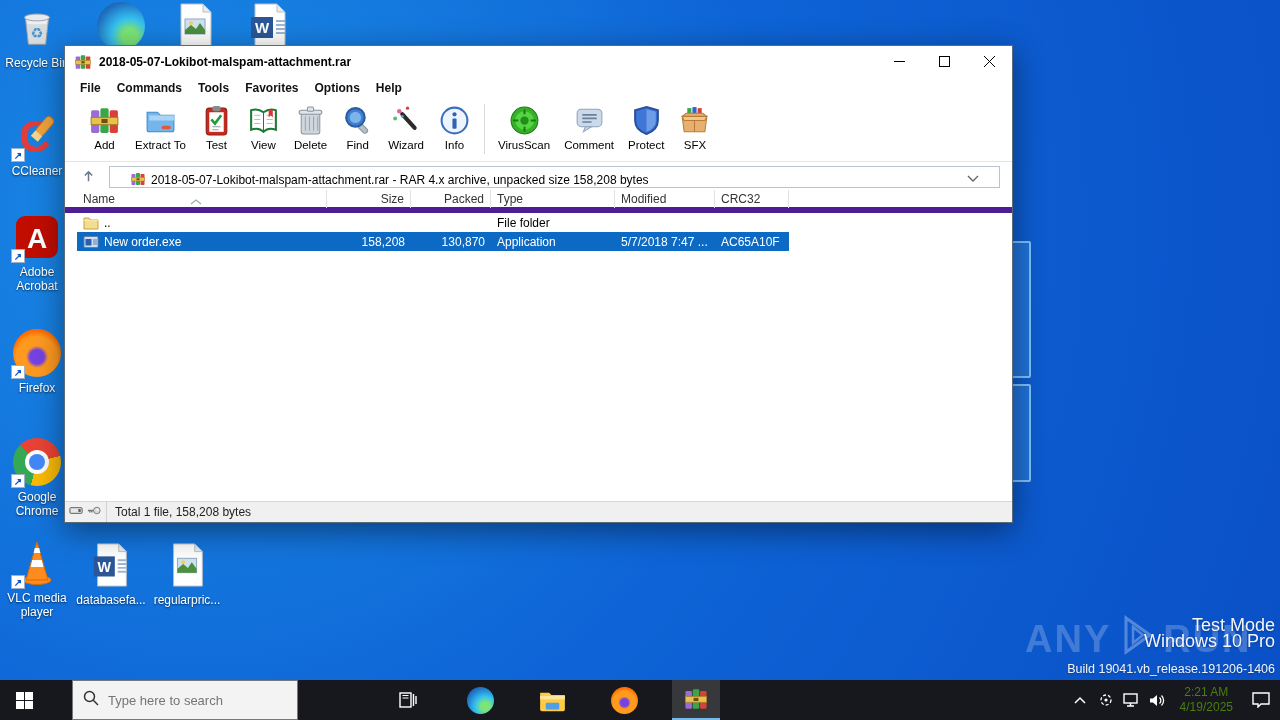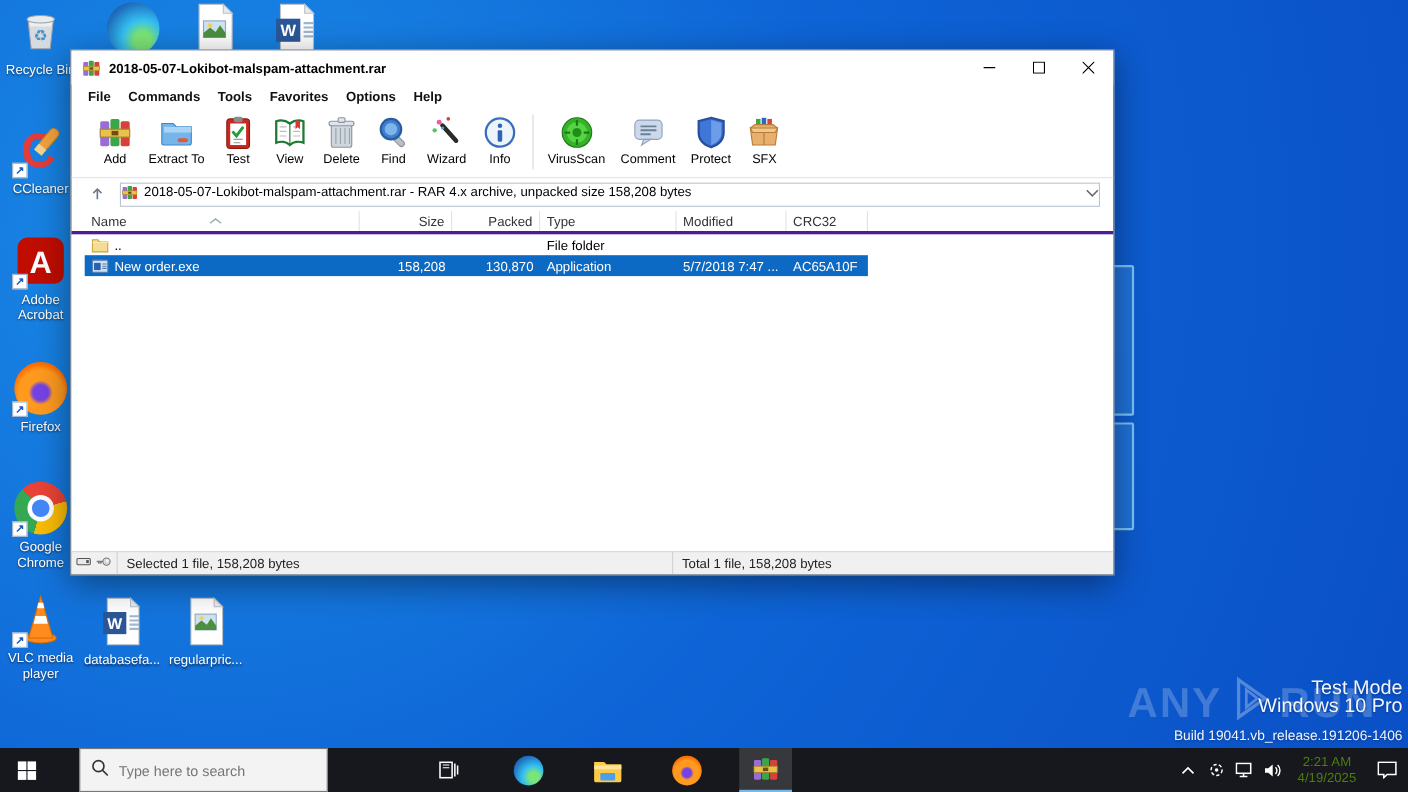--- a/index.html
+++ b/index.html
@@ -29,24 +29,24 @@
   .caption-btn { width:45px; height:31px; display:flex; align-items:center; justify-content:center; }
   .menubar { height:22px; display:flex; align-items:center; padding-left:7px; flex:0 0 auto; }
   .menubar .mi { font-size:12px; color:#111; padding:2px 8px;font-weight:bold; }
   .toolbar { height:63px; display:flex; align-items:flex-start; padding:3px 0 0 16px; border-bottom:1px solid #e4e4e4; flex:0 0 auto; }
   .tbtn { display:flex; flex-direction:column; align-items:center; padding:2px 7px; min-width:44px; }
   .tbtn .ticon { width:33px; height:33px; }
   .tbtn .tlabel { font-size:11.5px; color:#000; margin-top:2px; white-space:nowrap; }
   .tsep { width:1px; height:50px; background:#d9d9d9; margin:2px 6px 0 6px; }
   .addrrow { height:29px; display:flex; align-items:center; padding:0 12px 0 10px; flex:0 0 auto; }
   .upbtn { width:26px; height:22px; display:flex; align-items:center; justify-content:center; margin-right:8px; }
-  .combo { flex:1; height:22px; border:1px solid #b8c4d0; display:flex; align-items:flex-start; padding:0 0; background:#fff; }
+  .combo { flex:1; height:22px; border:1px solid #b8c4d0; display:flex; align-items:flex-end; padding:0 20px; background:#fff; }
   .combo .ci { width:16px; height:16px; margin-right:5px; flex:0 0 auto; }
   .combo .ct { font-size:12px; color:#000; flex:1; white-space:nowrap; overflow:hidden; }
-  .lhead { height:22px; display:flex; align-items:center; padding-left:12px; border-bottom:3px solid #4c1d95; position:relative; flex:0 0 auto; }
+  .lhead { height:22px; display:flex; align-items:center; padding-left:12px; border-bottom:6px solid #4c1d95; position:relative; flex:0 0 auto; }
   .hc { font-size:12px; color:#333; border-right:1px solid #e2e2e2; height:18px; display:flex; align-items:center; padding:0 6px; }
   .hc.r { justify-content:flex-end; }
   .sortc { position:absolute; left:125px; top:0px; }
   .lbody { flex:1; overflow:hidden; padding-left:12px; background:#fff; }
   .row { height:19px; display:flex; align-items:center; font-size:12px; color:#000; width:712px; }
   .row .c { padding:0 6px; height:19px; display:flex; align-items:center; white-space:nowrap; overflow:hidden; }
   .row .c.r { justify-content:flex-end; }
   .cw0{width:250px}.cw1{width:84px}.cw2{width:80px}.cw3{width:124px}.cw4{width:100px}.cw5{width:74px}
   .fico { width:16px; height:16px; margin-right:5px; flex:0 0 auto; }
   .row.sel { background:#0c6ac4; color:#fff; }
@@ -431,21 +431,20 @@
         <span><svg width="15" height="15" viewBox="0 0 16 16">
               <rect x="1" y="5" width="13" height="6" rx="1" fill="#e8e8e8" stroke="#555"></rect>
               <rect x="10" y="6.5" width="2.5" height="3" fill="#555"></rect>
             </svg></span>
         <span><svg width="15" height="15" viewBox="0 0 16 16">
               <circle cx="10.5" cy="8" r="3.5" fill="#d9d9d9" stroke="#777"></circle>
               <circle cx="11.2" cy="7.2" r="1.2" fill="#fff"></circle>
               <path d="M7 8 H1 M3 8 v2.2 M5 8 v2.2" stroke="#777" stroke-width="1.4"></path>
             </svg></span>
       </span>
-      <span class="st-sel">Selected 1 file, 158,208 bytes</span>
       <span class="st-tot">Total 1 file, 158,208 bytes</span>
     </div>
   </div>
 
   <div class="wm">
     <div class="wm-logo">
       <span>ANY</span>
       <span style="margin:0 3px;"><svg width="46" height="46" viewBox="0 0 46 46">
             <path d="M12 6 L36 23 L12 40 z" fill="none" stroke="rgba(255,255,255,.30)" stroke-width="3"></path>
             <path d="M19 15 L29 23 L19 31 z" fill="none" stroke="rgba(255,255,255,.30)" stroke-width="2.5"></path>

